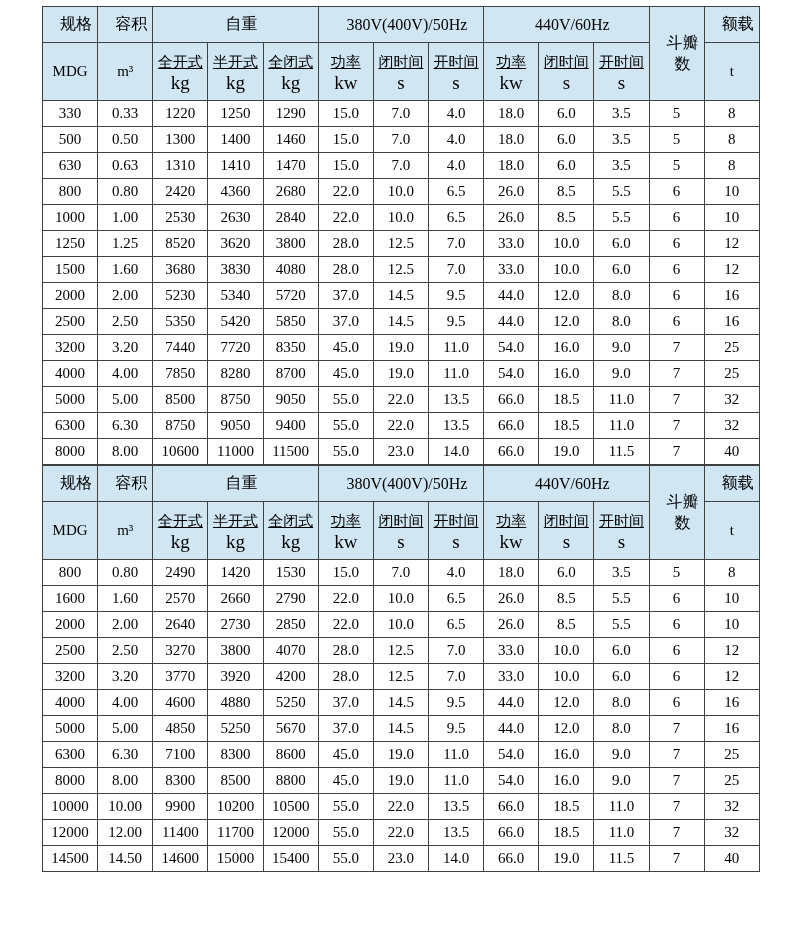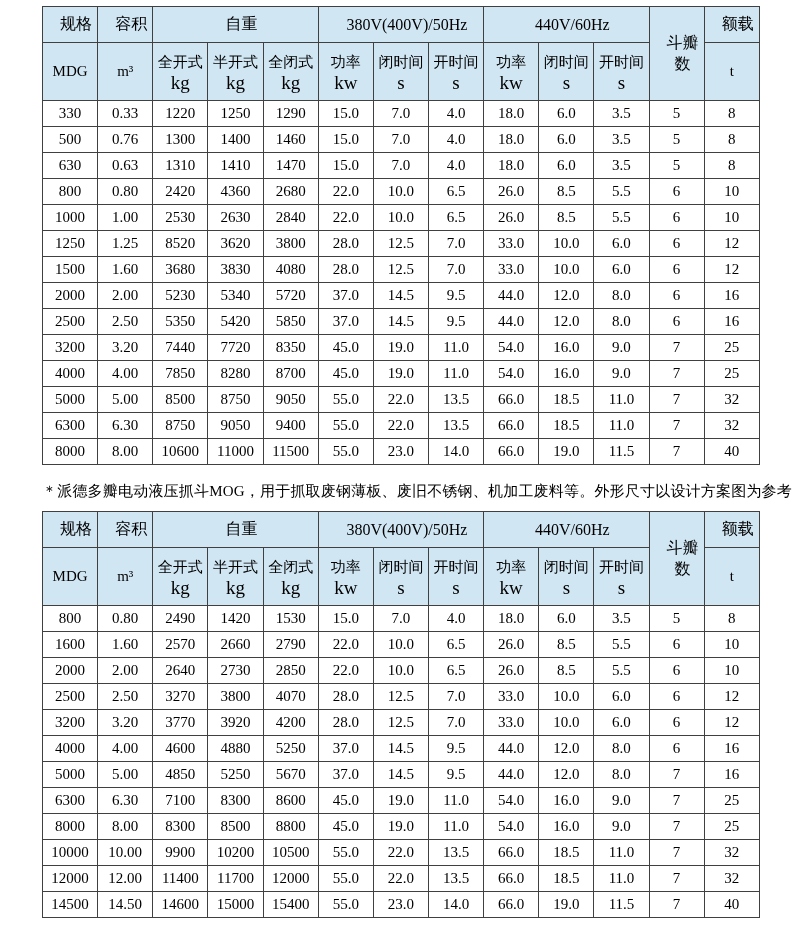--- a/index.html
+++ b/index.html
@@ -46,21 +46,21 @@
   }
   table.spec thead tr.hrow1 th {
     height: 35px;
     font-size: 16px;
     padding-left: 12px;
   }
   table.spec thead tr.hrow2 th {
     height: 57px;
     font-size: 15px;
   }
-  table.spec thead th .h2label { display: block; line-height: 22px; }
+  table.spec thead th .h2label { display: block; line-height: 22px; text-decoration: underline; }
   table.spec thead th .h2unit  { display: block; line-height: 20px; font-size: 19px; }
   table.spec tbody td {
     height: 25px;
     font-size: 15px;
     background: #ffffff;
   }
 </style>
 </head>
 <body>
 
@@ -131,21 +131,21 @@
           <td>7.0</td>
           <td>4.0</td>
           <td>18.0</td>
           <td>6.0</td>
           <td>3.5</td>
           <td>5</td>
           <td>8</td>
         </tr>
         <tr>
           <td>500</td>
-          <td>0.76</td>
+          <td>0.50</td>
           <td>1300</td>
           <td>1400</td>
           <td>1460</td>
           <td>15.0</td>
           <td>7.0</td>
           <td>4.0</td>
           <td>18.0</td>
           <td>6.0</td>
           <td>3.5</td>
           <td>5</td>
@@ -327,21 +327,20 @@
           <td>14.0</td>
           <td>66.0</td>
           <td>19.0</td>
           <td>11.5</td>
           <td>7</td>
           <td>40</td>
         </tr>
       </tbody>
   </table>
 
-  <p class="caption second">＊派德多瓣电动液压抓斗MOG，用于抓取废钢薄板、废旧不锈钢、机加工废料等。外形尺寸以设计方案图为参考</p>
 
   <table class="spec">
     <thead>
         <tr class="hrow1">
           <th>规格</th>
           <th>容积</th>
           <th colspan="3">自重</th>
           <th colspan="3">380V(400V)/50Hz</th>
           <th colspan="3">440V/60Hz</th>
           <th rowspan="2">斗瓣数</th>

